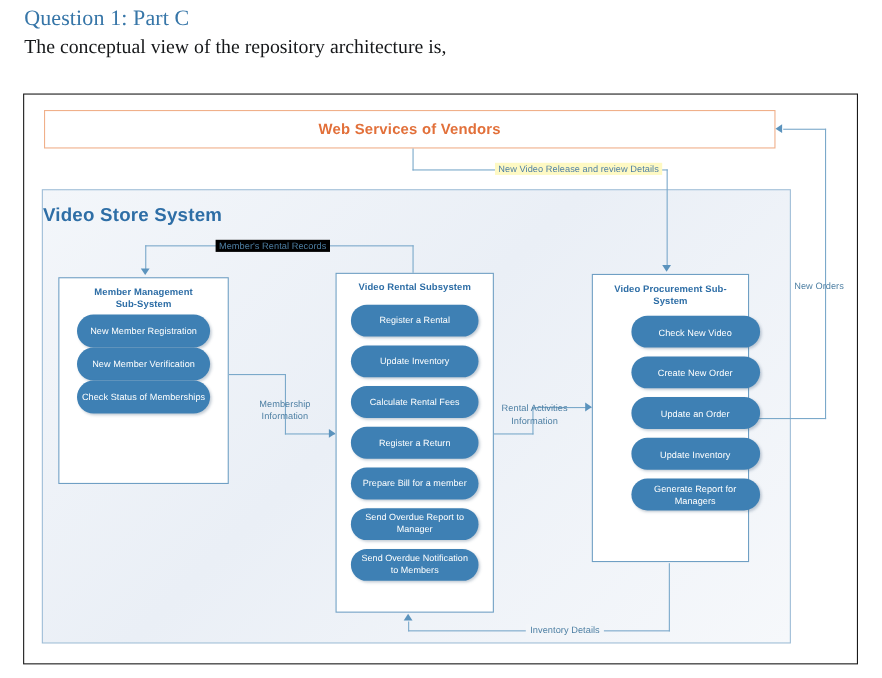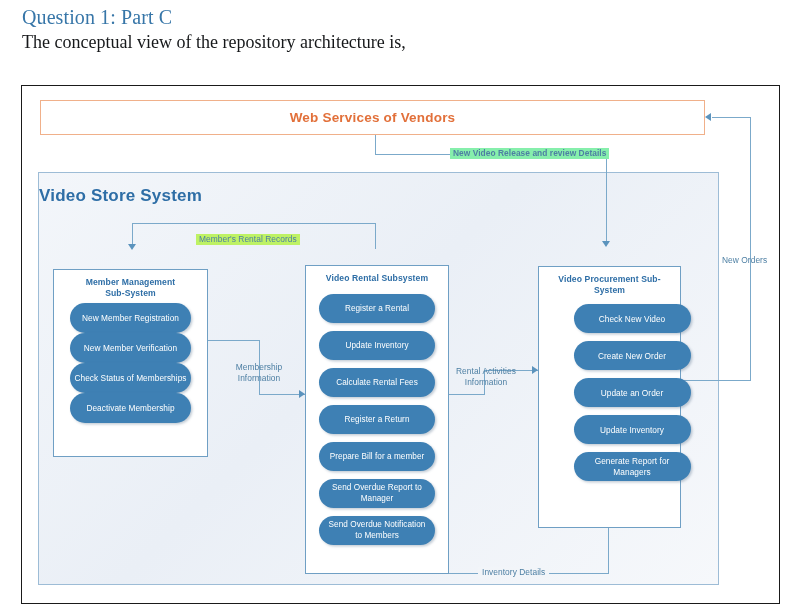--- a/index.html
+++ b/index.html
@@ -76,21 +76,20 @@
     font-weight:bold;
     letter-spacing:0.2px;
   }
 
   
   .subsys{
     position:absolute;
     border:1.2px solid #6f9fc4;
     background:#ffffff;
     box-sizing:border-box;
-    margin-top:17px;
   }
   .subsys-title{
     text-align:center;
     color:#2e6ea6;
     font-size:8.6px;
     font-weight:600;
     line-height:11px;
     padding-top:7px;
     letter-spacing:0.1px;
   }
@@ -182,33 +181,33 @@
 </div>
 
 <div class="vss-box">
   <div class="vss-title">Video Store System</div>
 </div>
 
 <div class="conn v" style="left:375px; top:135px; height:20px;"></div>
 <div class="conn h" style="left:375px; top:154px; width:232px;"></div>
 <div class="conn v" style="left:606px; top:154px; height:88px;"></div>
 <div class="arrow down" style="left:602px; top:241px;"></div>
-<div class="conn-label" style="left:450px; top:148px; background:#86efac; padding:0 3px;font-weight:bold;">New Video Release and review Details</div>
+<div class="conn-label" style="left:450px; top:148px; background:#fef9c3; padding:0 3px;">New Video Release and review Details</div>
 
 <div class="conn h" style="left:681px; top:380px; width:70px;"></div>
 <div class="conn v" style="left:750px; top:117px; height:264px;"></div>
 <div class="conn h" style="left:712px; top:117px; width:39px;"></div>
 <div class="arrow left" style="left:705px; top:113px;"></div>
 <div class="conn-label" style="left:722px; top:255px;">New Orders</div>
 
 <div class="conn v" style="left:375px; top:223px; height:26px;"></div>
 <div class="conn h" style="left:132px; top:223px; width:244px;"></div>
 <div class="conn v" style="left:132px; top:223px; height:22px;"></div>
 <div class="arrow down" style="left:128px; top:244px;"></div>
-<div class="conn-label" style="left:196px; top:234px; background:#bef264; padding:0 3px;">Member's Rental Records</div>
+<div class="conn-label" style="left:196px; top:218px; background:#000000; padding:0 3px;">Member's Rental Records</div>
 
 <div class="conn h" style="left:208px; top:340px; width:52px;"></div>
 <div class="conn v" style="left:259px; top:340px; height:55px;"></div>
 <div class="conn h" style="left:259px; top:394px; width:46px;"></div>
 <div class="arrow right" style="left:299px; top:390px;"></div>
 <div class="conn-label wrap" style="left:223px; top:362px;">Membership Information</div>
 
 <div class="conn h" style="left:437px; top:394px; width:48px;"></div>
 <div class="conn v" style="left:484px; top:370px; height:25px;"></div>
 <div class="conn h" style="left:484px; top:370px; width:54px;"></div>
@@ -223,21 +222,20 @@
 
 <div class="subsys" id="subsys-member">
   <div class="subsys-title">
     <span>Member Management</span><br>
     <span>Sub-System</span>
   </div>
   <div class="pill-list">
     <div class="pill">New Member Registration</div>
     <div class="pill">New Member Verification</div>
     <div class="pill">Check Status of Memberships</div>
-    <div class="pill">Deactivate Membership</div>
   </div>
 </div>
 
 <div class="subsys" id="subsys-rental">
   <div class="subsys-title">Video Rental Subsystem</div>
   <div class="pill-list">
     <div class="pill">Register a Rental</div>
     <div class="pill">Update Inventory</div>
     <div class="pill">Calculate Rental Fees</div>
     <div class="pill">Register a Return</div>

